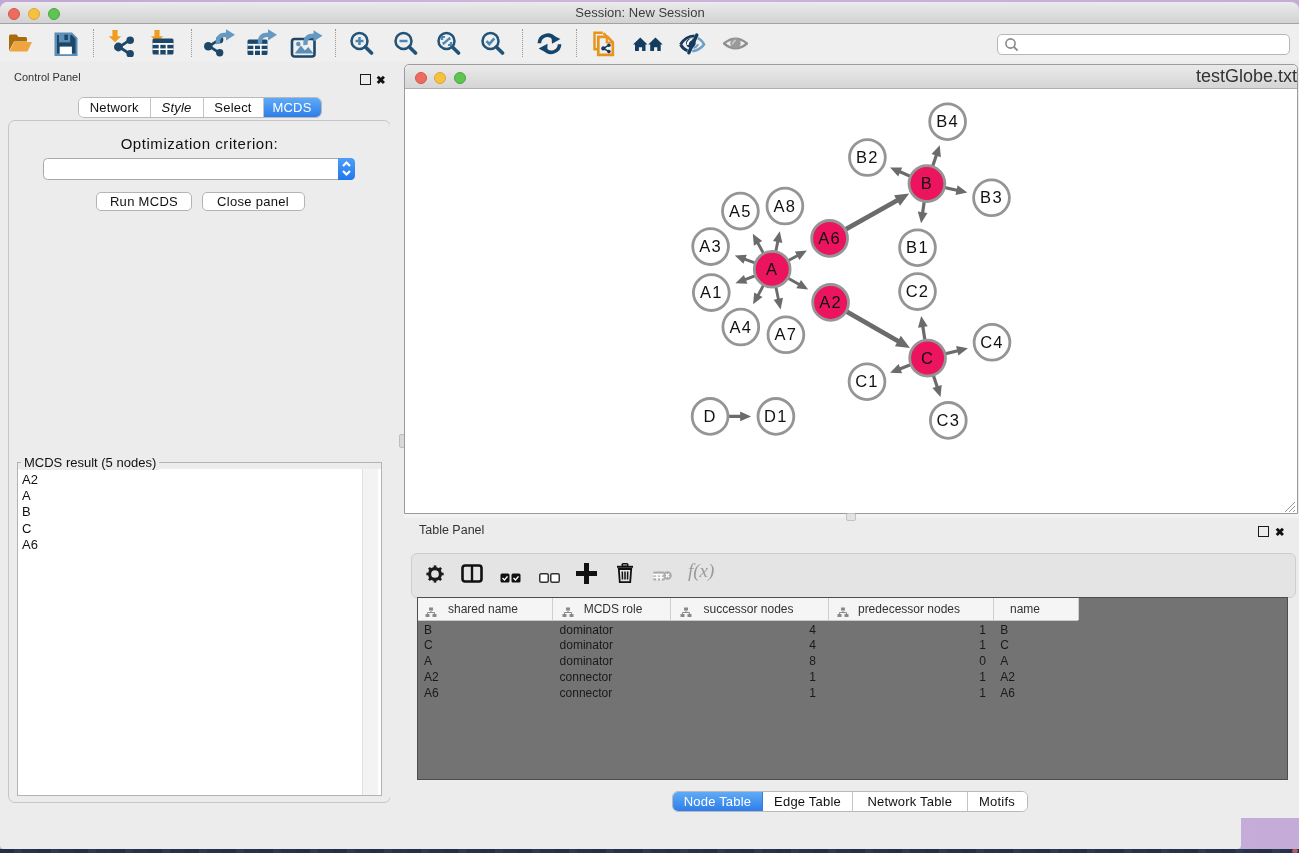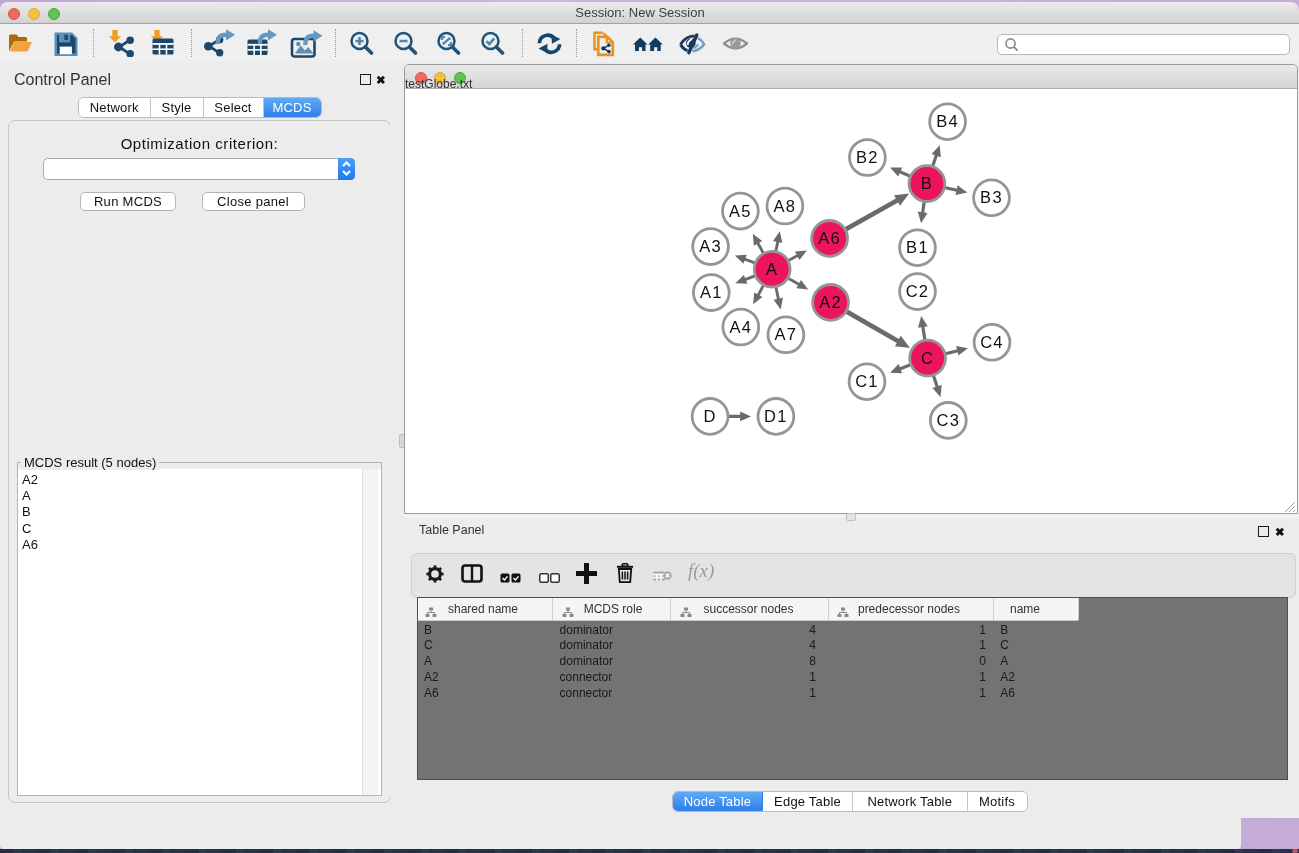--- a/index.html
+++ b/index.html
@@ -15,21 +15,21 @@
 #titletext{position:absolute;left:0;top:0;width:1280px;height:21px;line-height:22px;text-align:center;font-size:13px;color:#3c3c3c;}
 
 #toolbar{position:absolute;left:0;top:22px;width:1299px;height:38px;background:#efefef;border-bottom:1px solid #c9c9c9;}
 .tbsep{position:absolute;top:5px;height:28px;width:0;border-left:1px dotted #999;}
 .tbi{position:absolute;top:0;height:38px;}
 #searchbox{position:absolute;left:997px;top:9.5px;width:291px;height:19px;background:#fff;border:1px solid #b7b7b7;border-radius:5px;}
 
 #mainarea{position:absolute;left:0;top:60px;width:1299px;height:755.5px;background:#ececec;}
 
 #cpanel{position:absolute;left:0;top:0;width:390px;height:754px;border-right:1px solid #d8d8d8;}
-#cp-title{position:absolute;left:14px;top:9px;font-size:16px;color:#333;}
+#cp-title{position:absolute;left:14px;top:9px;font-size:11px;color:#333;}
 .hdr-float{position:absolute;width:8.5px;height:8.5px;border:1.6px solid #1a1a1a;background:transparent;}
 .hdr-close{position:absolute;font-size:11.5px;font-weight:700;color:#111;line-height:12px;}
 #cp-box{position:absolute;left:8px;top:58px;width:381px;height:681px;border:1px solid #c6c6c6;border-radius:7px;}
 .tabgroup{position:absolute;display:flex;height:19px;border:1px solid #b9b9b9;border-radius:6px;overflow:hidden;background:#fff;}
 .tab{height:19px;line-height:19px;text-align:center;font-size:13px;letter-spacing:.2px;color:#111;background:#fff;border-right:1px solid #c4c4c4;}
 .tab:last-child{border-right:none;}
 .tab.sel{background:linear-gradient(#5fabf7,#2e7de9);color:#fff;border-right-color:#2e7de9;}
 #cp-tabs{left:78px;top:35px;align-items:center;}
 #opt-label{position:absolute;left:8px;top:72.5px;width:383px;text-align:center;font-size:15px;letter-spacing:.55px;color:#111;}
 #combo{position:absolute;left:43px;top:96px;width:309.5px;height:19.5px;background:#fff;border:1px solid #a9a9a9;border-radius:4.5px;}
@@ -43,21 +43,21 @@
 #fs-items{position:absolute;left:4px;top:3px;font-size:13px;color:#111;line-height:16.2px;}
 
 #gutterv{position:absolute;left:390px;top:0;width:14px;height:754px;background:#ececec;}
 #gripv{position:absolute;left:8.5px;top:372px;width:6px;height:12px;background:#d8d8d8;border:1px solid #bdbdbd;border-radius:2px;}
 #netwin{position:absolute;left:404px;top:2px;width:892px;height:447.5px;background:#fff;border:1px solid #9b9b9b;border-radius:5px 5px 0 0;}
 #nw-title{position:absolute;left:0;top:0;width:892px;height:23px;background:linear-gradient(#eaeaea,#d5d5d5);border-bottom:1px solid #aeaeae;border-radius:5px 5px 0 0;}
 #nw-title .t1{left:9.5px;background:#ee6b60;border:1px solid #d4564c;}
 #nw-title .t2{left:29px;background:#f5c23e;border:1px solid #dca53c;}
 #nw-title .t3{left:48.5px;background:#5fc454;border:1px solid #48a83e;}
 .tl2{position:absolute;top:6.5px;width:10.4px;height:10.4px;border-radius:50%;}
-#nw-titletext{position:absolute;left:0;top:8px;width:100%;height:23px;line-height:23.5px;text-align:left;font-size:12px;color:#333;}
+#nw-titletext{position:absolute;left:0;top:0;width:100%;height:23px;line-height:23.5px;text-align:right;font-size:18px;color:#333;}
 #graphsvg{position:absolute;left:0px;top:24.5px;}
 #nw-resize{position:absolute;right:1px;bottom:1px;width:13px;height:13px;}
 #gutterh{position:absolute;left:404px;top:452px;width:895px;height:4px;background:#f2f2f2;}
 #griph{position:absolute;left:846px;top:450.5px;width:8px;height:6px;background:#e3e3e3;border:1px solid #c2c2c2;border-radius:2px;}
 
 #tpanel{position:absolute;left:404px;top:456px;width:895px;height:298px;}
 #tp-title{position:absolute;left:15px;top:5px;font-size:12.5px;color:#333;}
 #tp-toolbar{position:absolute;left:6.5px;top:35px;width:883px;height:42.5px;background:#e4e4e4;border:1px solid #cecece;border-radius:6px;}
 #tbl{position:absolute;left:13px;top:79px;width:868.5px;height:181px;background:#737373;border:1.5px solid #4d4d4d;}
 #tbl-head{position:absolute;left:0;top:0;width:660px;height:22px;background:#f5f5f5;border-bottom:1px solid #c9c9c9;}
@@ -262,34 +262,34 @@
         </div>
       </div>
   <div id="mainarea">
     <div id="cpanel">
       <div id="cp-title">Control Panel</div>
       <div class="hdr-float" style="left:360px;top:12px;"></div>
       <div class="hdr-close" style="left:376px;top:12px;">✖</div>
       <div id="cp-box"></div>
       <div class="tabgroup" id="cp-tabs">
         <div class="tab" style="width:70.5px;">Network</div>
-        <div class="tab" style="width:52px;">Style</div>
+        <div class="tab" style="width:52px;font-style:italic;">Style</div>
         <div class="tab" style="width:59px;">Select</div>
         <div class="tab sel" style="width:57px;">MCDS</div>
       </div>
       <div id="opt-label">Optimization criterion:</div>
       <div id="combo">
         <div class="cap">
               <svg width="17" height="21" viewBox="0 0 17 21" style="position:absolute;left:0;top:0;">
                 <path d="M5 8 l3.5-3.5 L12 8" fill="none" stroke="#fff" stroke-width="2.2"></path>
                 <path d="M5 13 l3.5 3.5 L12 13" fill="none" stroke="#fff" stroke-width="2.2"></path>
               </svg>
             </div>
       </div>
-      <div class="btn" style="left:80px;top:129.5px;width:94px;">Run MCDS</div>
+      <div class="btn" style="left:96px;top:129.5px;width:94px;">Run MCDS</div>
       <div class="btn" style="left:201.5px;top:129.5px;width:101px;">Close panel</div>
       <div id="fieldset">
         <div id="fs-list">
           <div id="fs-scroll"></div>
           <div id="fs-items">A2<br>A<br>B<br>C<br>A6</div>
         </div>
         <div id="fs-legend">MCDS result (5 nodes)</div>
       </div>
     </div>
     <div id="gutterv">

